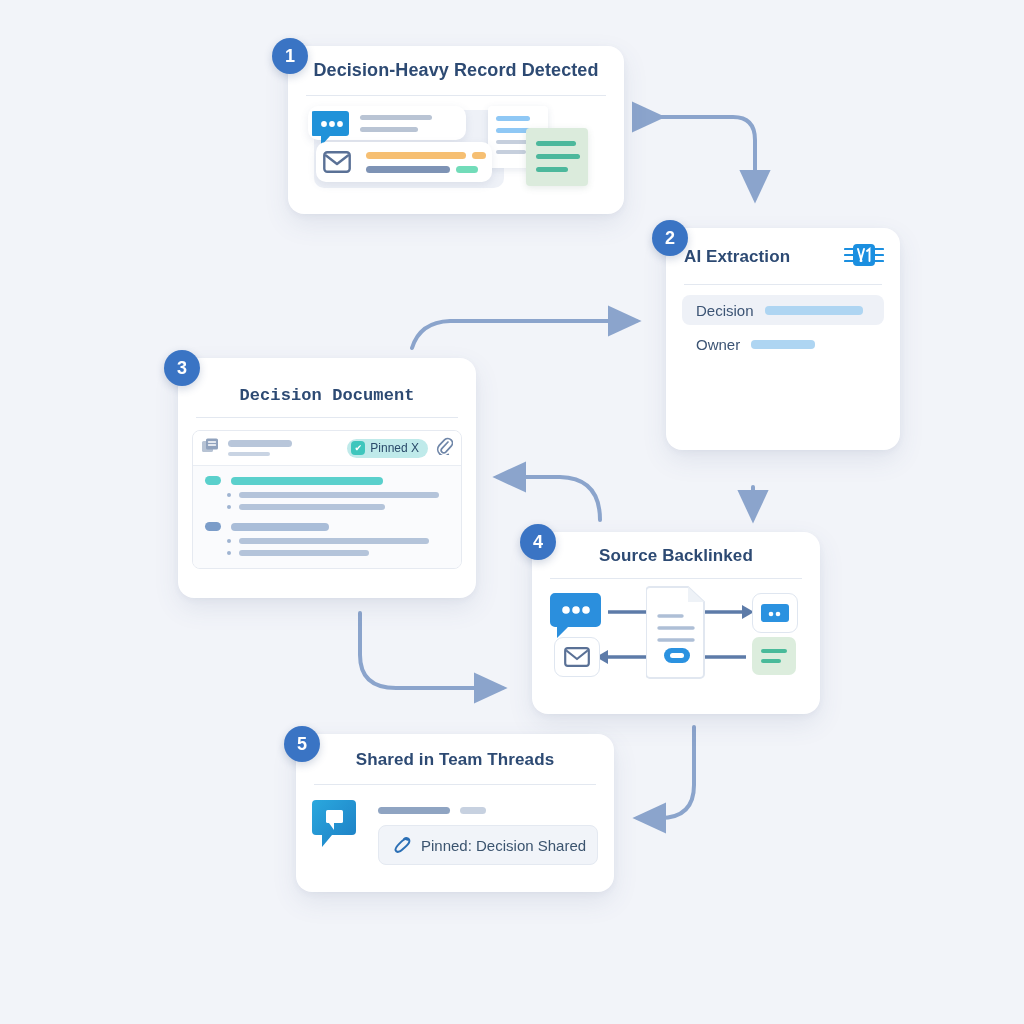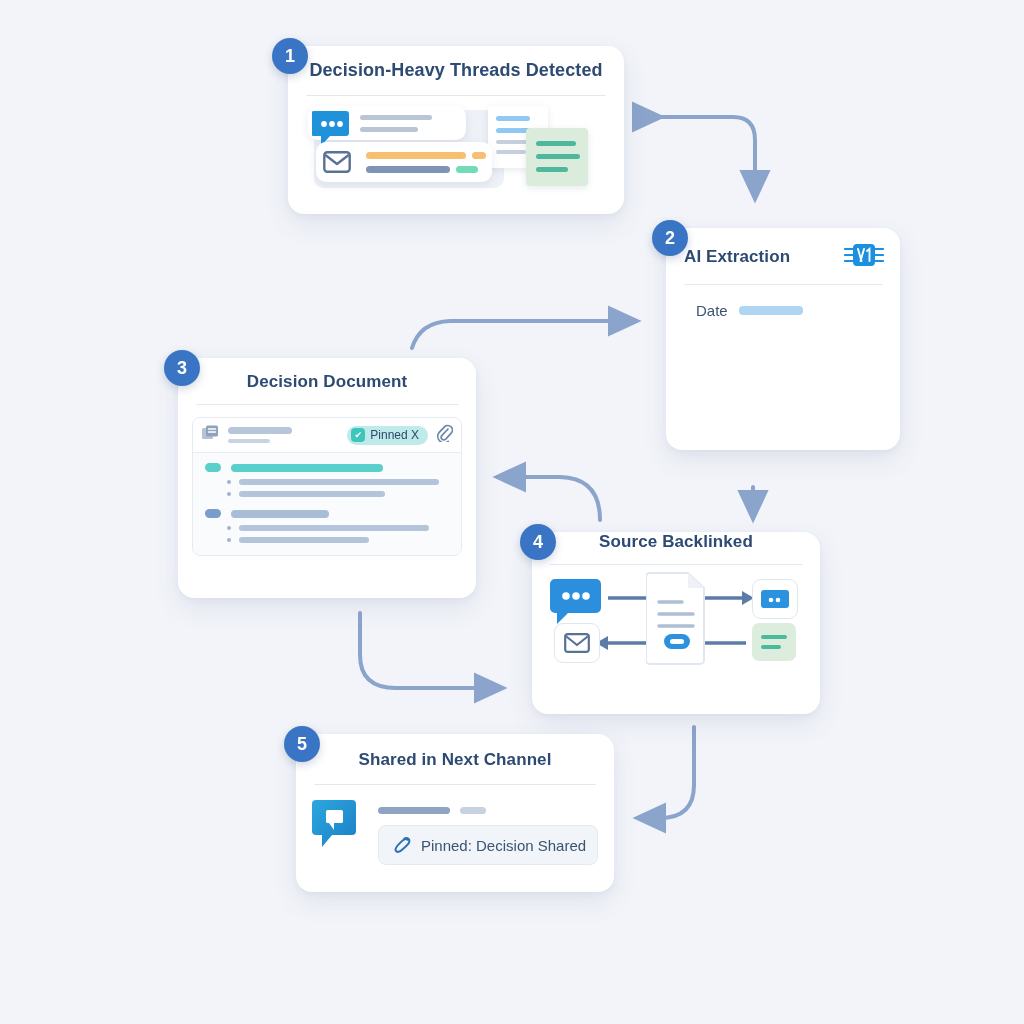--- a/index.html
+++ b/index.html
@@ -58,39 +58,39 @@
   #card2 .card-title{font-size:17px;padding:14px 0 0 18px;text-align:left;display:inline-block;}
   #card2 .rule{margin-top:12px;}
   .c2-rows{padding:10px 16px 0 16px;}
   .c2-row{display:flex;align-items:center;height:30px;border-radius:8px;padding:0 14px;margin-bottom:4px;}
   .c2-row.alt{background:#eef1f7;}
   .c2-label{font-size:15px;color:#3c5474;white-space:nowrap;}
   .c2-fill{height:9px;border-radius:4px;background:#aed5f2;margin-left:11px;}
 
   
   #card3{left:178px;top:358px;width:298px;height:240px;}
-  #card3 .card-title{font-size:17px;padding-top:14px;}
+  #card3 .card-title{font-size:17px;padding-top:28px;font-family:Liberation Mono, monospace;}
   #card3 .rule{margin-top:12px;}
   .c3-inner{margin:12px 14px 0 14px;border:1px solid #e6eaf1;border-radius:8px;overflow:hidden;background:#fff;}
   .c3-head{display:flex;align-items:center;height:34px;padding:0 8px;background:#fff;border-bottom:1px solid #e9edf3;}
   .c3-body{background:#fafbfd;padding:10px 8px 12px 12px;}
   .chip{
     display:inline-flex;align-items:center;gap:5px;
     background:#bfeaea;color:#2a4a6a;border-radius:11px;
     height:19px;padding:0 9px 0 4px;font-size:12px;white-space:nowrap;
   }
   .chip-check{width:14px;height:14px;border-radius:4px;background:#3ec6bd;color:#fff;font-size:9px;display:flex;align-items:center;justify-content:center;}
   .c3-line{display:flex;align-items:center;margin-bottom:7px;}
   .c3-dot{width:16px;height:9px;border-radius:5px;flex:none;}
   .c3-sub{display:flex;align-items:center;margin:0 0 6px 22px;}
   .c3-bullet{width:4px;height:4px;border-radius:50%;background:#9fb4d1;flex:none;margin-right:8px;}
 
   
   #card4{left:532px;top:532px;width:288px;height:182px;}
-  #card4 .card-title{font-size:17px;}
+  #card4 .card-title{font-size:17px;padding-top:14px;}
   #card4 .rule{margin-top:12px;}
   .c4-stage{position:relative;height:96px;margin:6px 14px 0 14px;}
   .c4-tile{position:absolute;background:#fff;border:1.6px solid #dfe6f0;border-radius:9px;}
   .c4-greentile{position:absolute;background:#dceddd;border-radius:7px;}
 
   
   #card5{left:296px;top:734px;width:318px;height:158px;}
   #card5 .card-title{font-size:17px;padding-top:16px;}
   #card5 .rule{margin-top:14px;}
   .c5-stage{position:relative;margin:14px 16px 0 16px;height:74px;}
@@ -123,21 +123,21 @@
       <path d="M600,520 Q600,478 560,477 L498,477" marker-end="url(#ah)"></path>
 
       <path d="M360,613 L360,655 Q360,688 396,688 L502,688" marker-end="url(#ah)"></path>
 
       <path d="M694,727 L694,785 Q694,818 660,818 L638,818" marker-end="url(#ah)"></path>
     </g>
   </svg>
 
   <div class="badge" style="left:272px;top:38px;">1</div>
   <div class="card" id="card1">
-    <div class="card-title">Decision-Heavy Threads Detected</div>
+    <div class="card-title">Decision-Heavy Record Detected</div>
     <div class="rule"></div>
     <div class="c1-stage">
 
       <div class="c1-panel" style="left:10px;top:4px;width:190px;height:78px;"></div>
 
       <div class="c1-doc" style="left:184px;top:0px;width:60px;height:62px;">
         <div class="bar" style="position:absolute;left:8px;top:10px;width:34px;height:5px;background:#8fc8f5;"></div>
         <div class="bar" style="position:absolute;left:8px;top:22px;width:42px;height:5px;background:#8fc8f5;"></div>
         <div class="bar" style="position:absolute;left:8px;top:34px;width:36px;height:4px;background:#c6cfdd;"></div>
         <div class="bar" style="position:absolute;left:8px;top:44px;width:30px;height:4px;background:#c6cfdd;"></div>
@@ -197,22 +197,26 @@
           <g stroke="#fff" stroke-width="1.9" stroke-linecap="round" fill="none">
             <path d="M14,7 L17.5,19"></path>
               <path d="M20,7 L16.5,19"></path>
               <path d="M23,9 L25.5,7 L25.5,19"></path>
           </g>
         </svg>
       </div>
     </div>
     <div class="rule"></div>
     <div class="c2-rows">
+      <div class="c2-row alt">
+        <span class="c2-label">Decision</span>
+        <span class="c2-fill" style="width:98px;"></span>
+      </div>
       <div class="c2-row">
-        <span class="c2-label">Date</span>
+        <span class="c2-label">Owner</span>
         <span class="c2-fill" style="width:64px;"></span>
       </div>
     </div>
   </div>
 
   <div class="badge" style="left:164px;top:350px;">3</div>
   <div class="card" id="card3">
     <div class="card-title">Decision Document</div>
     <div class="rule"></div>
     <div class="c3-inner">
@@ -327,21 +331,21 @@
 
       <div class="c4-greentile" style="left:206px;top:52px;width:44px;height:38px;">
         <div class="bar" style="position:absolute;left:9px;top:12px;width:26px;height:4px;background:#49ba9a;"></div>
         <div class="bar" style="position:absolute;left:9px;top:22px;width:20px;height:4px;background:#49ba9a;"></div>
       </div>
     </div>
   </div>
 
   <div class="badge" style="left:284px;top:726px;">5</div>
   <div class="card" id="card5">
-    <div class="card-title">Shared in Next Channel</div>
+    <div class="card-title">Shared in Team Threads</div>
     <div class="rule"></div>
     <div class="c5-stage">
       <div style="position:absolute;left:0;top:0;">
         <svg width="48" height="50" viewBox="0 0 48 50">
           <defs>
               <linearGradient id="g5" x1="0" y1="0" x2="1" y2="1">
             <stop offset="0" stop-color="#2aa8de"></stop>
                 <stop offset="1" stop-color="#1d7ec4"></stop>
               </linearGradient>
             </defs>

